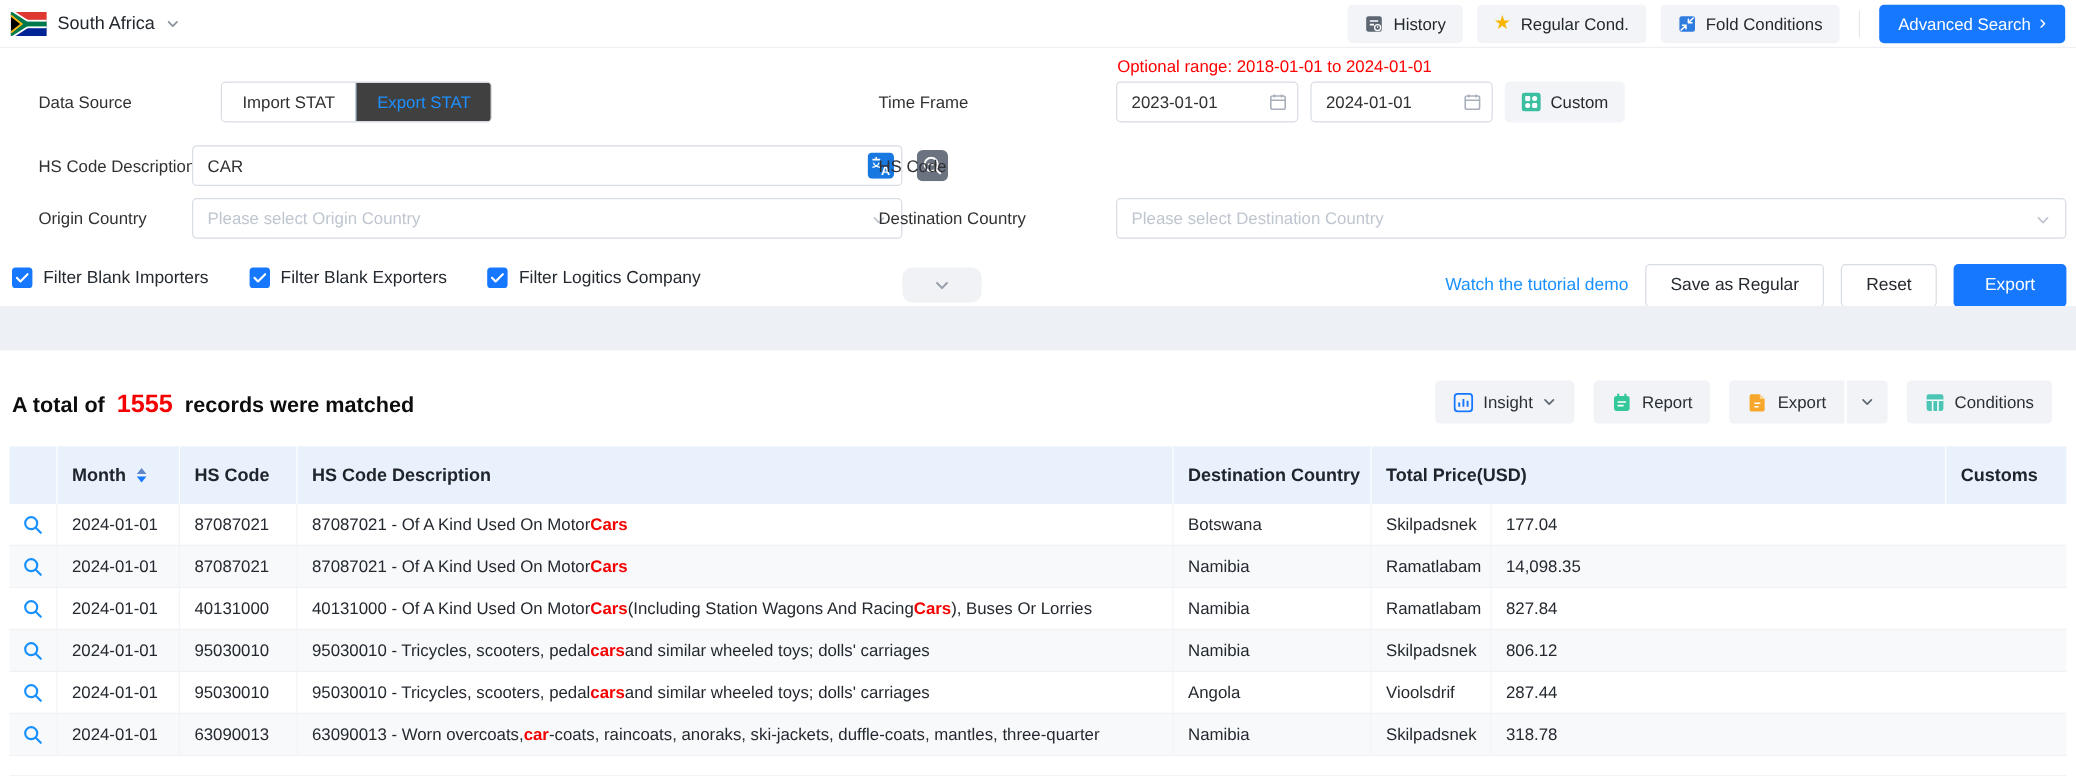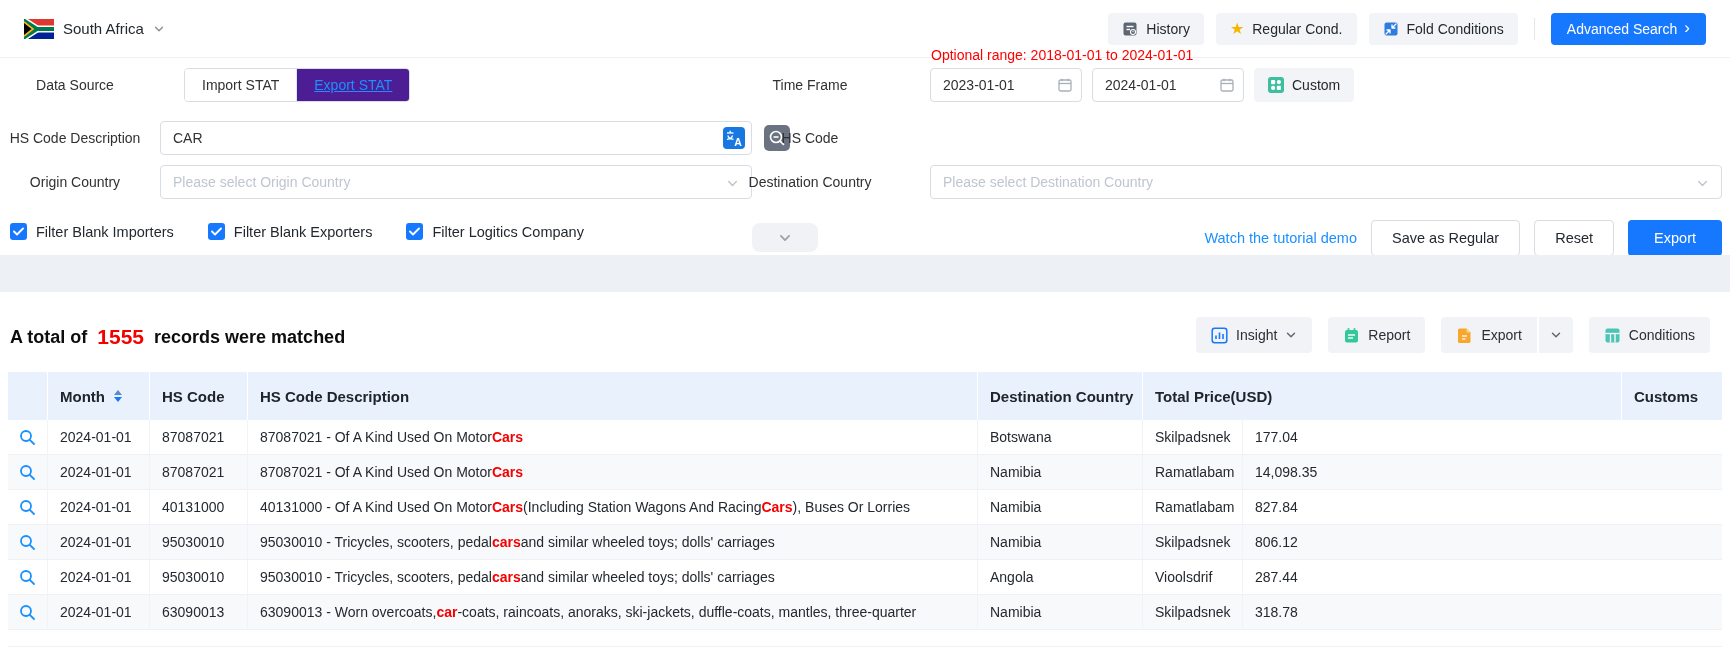--- a/index.html
+++ b/index.html
@@ -1,47 +1,47 @@
 <!DOCTYPE html>
 <html><head>
 <meta charset="utf-8">
 <style>
   html,body{margin:0;padding:0;}
   body{width:1730px;height:647px;overflow:hidden;background:#fff;
        font-family:"Liberation Sans",sans-serif;color:#303133;position:relative;}
   .page{position:absolute;inset:0;}
 
   
-  .topbar{position:absolute;left:0;top:0;width:1730px;height:58px;
+  .topbar{position:absolute;left:0;top:0;width:1730px;height:40px;
           border-bottom:1px solid #eef0f3;display:flex;align-items:center;
-          justify-content:space-between;padding:0 24px;box-sizing:border-box;background:#fff;}
+          justify-content:space-between;padding:0 9px;box-sizing:border-box;background:#fff;}
   .country{display:flex;align-items:center;gap:9px;font-size:15px;color:#24292f;cursor:pointer;}
   .tb-right{display:flex;align-items:center;gap:12px;}
   .pill-btn{display:inline-flex;align-items:center;gap:8px;height:32px;padding:0 14px;
             background:#f2f4f7;border:none;border-radius:4px;font-size:14px;color:#24292f;
             font-family:inherit;cursor:pointer;white-space:nowrap;}
   .vdiv{width:1px;height:22px;background:#e3e6ea;margin:0 4px;}
   .btn-primary{display:inline-flex;align-items:center;gap:7px;height:32px;padding:0 16px;
                background:#1677ff;color:#fff;border:none;border-radius:4px;font-size:14px;
                font-family:inherit;cursor:pointer;}
   .chev-r{font-size:17px;line-height:1;margin-top:-2px;}
   .star{color:#f7b500;font-size:16px;line-height:1;}
 
   
   .form{position:absolute;left:0;top:43px;width:1730px;height:212px;}
   .red-range{position:absolute;left:931px;top:4px;font-size:14px;color:#ff0000;}
-  .flabel{position:absolute;font-size:14px;color:#303133;text-align:center;line-height:34px;white-space:nowrap;}
+  .flabel{position:absolute;font-size:14px;color:#303133;text-align:left;line-height:34px;white-space:nowrap;padding-left:32px;}
   .ll{left:0;width:150px;} .lr{left:700px;width:220px;}
   .r1{top:25px;} .r2{top:78px;} .r3{top:122px;}
 
   .seg{position:absolute;left:160px;top:25px;height:34px;display:flex;
        border:1px solid #d8dce3;border-radius:4px;overflow:hidden;box-sizing:border-box;cursor:pointer;margin-left:24px;}
   .seg-item{padding:0 17px;line-height:32px;font-size:14px;background:#fff;color:#303133;}
   .seg-item + .seg-item{border-left:1px solid #d8dce3;}
-  .seg-item.active{background:#4c1d95;color:#1e90ff;border-left-color:#d4ebfa;text-decoration:underline;}
+  .seg-item.active{background:#404040;color:#1e90ff;border-left-color:#d4ebfa;}
 
   .txt{height:34px;border:1px solid #d8dce3;border-radius:4px;box-sizing:border-box;
        font-family:inherit;font-size:14px;color:#303133;padding:0 12px;background:#fff;outline:none;width:100%;}
   .txt::placeholder{color:#bfc6d0;}
   .wrap{position:absolute;height:34px;}
   .d1{left:930px;top:25px;width:152px;} .d2{left:1092px;top:25px;width:152px;}
   .icon-in-r{position:absolute;right:9px;top:9px;pointer-events:auto;line-height:0;}
   .custom-btn{position:absolute;left:1254px;top:25px;height:34px;}
 
   .hsdesc{left:160px;top:78px;width:592px;}

